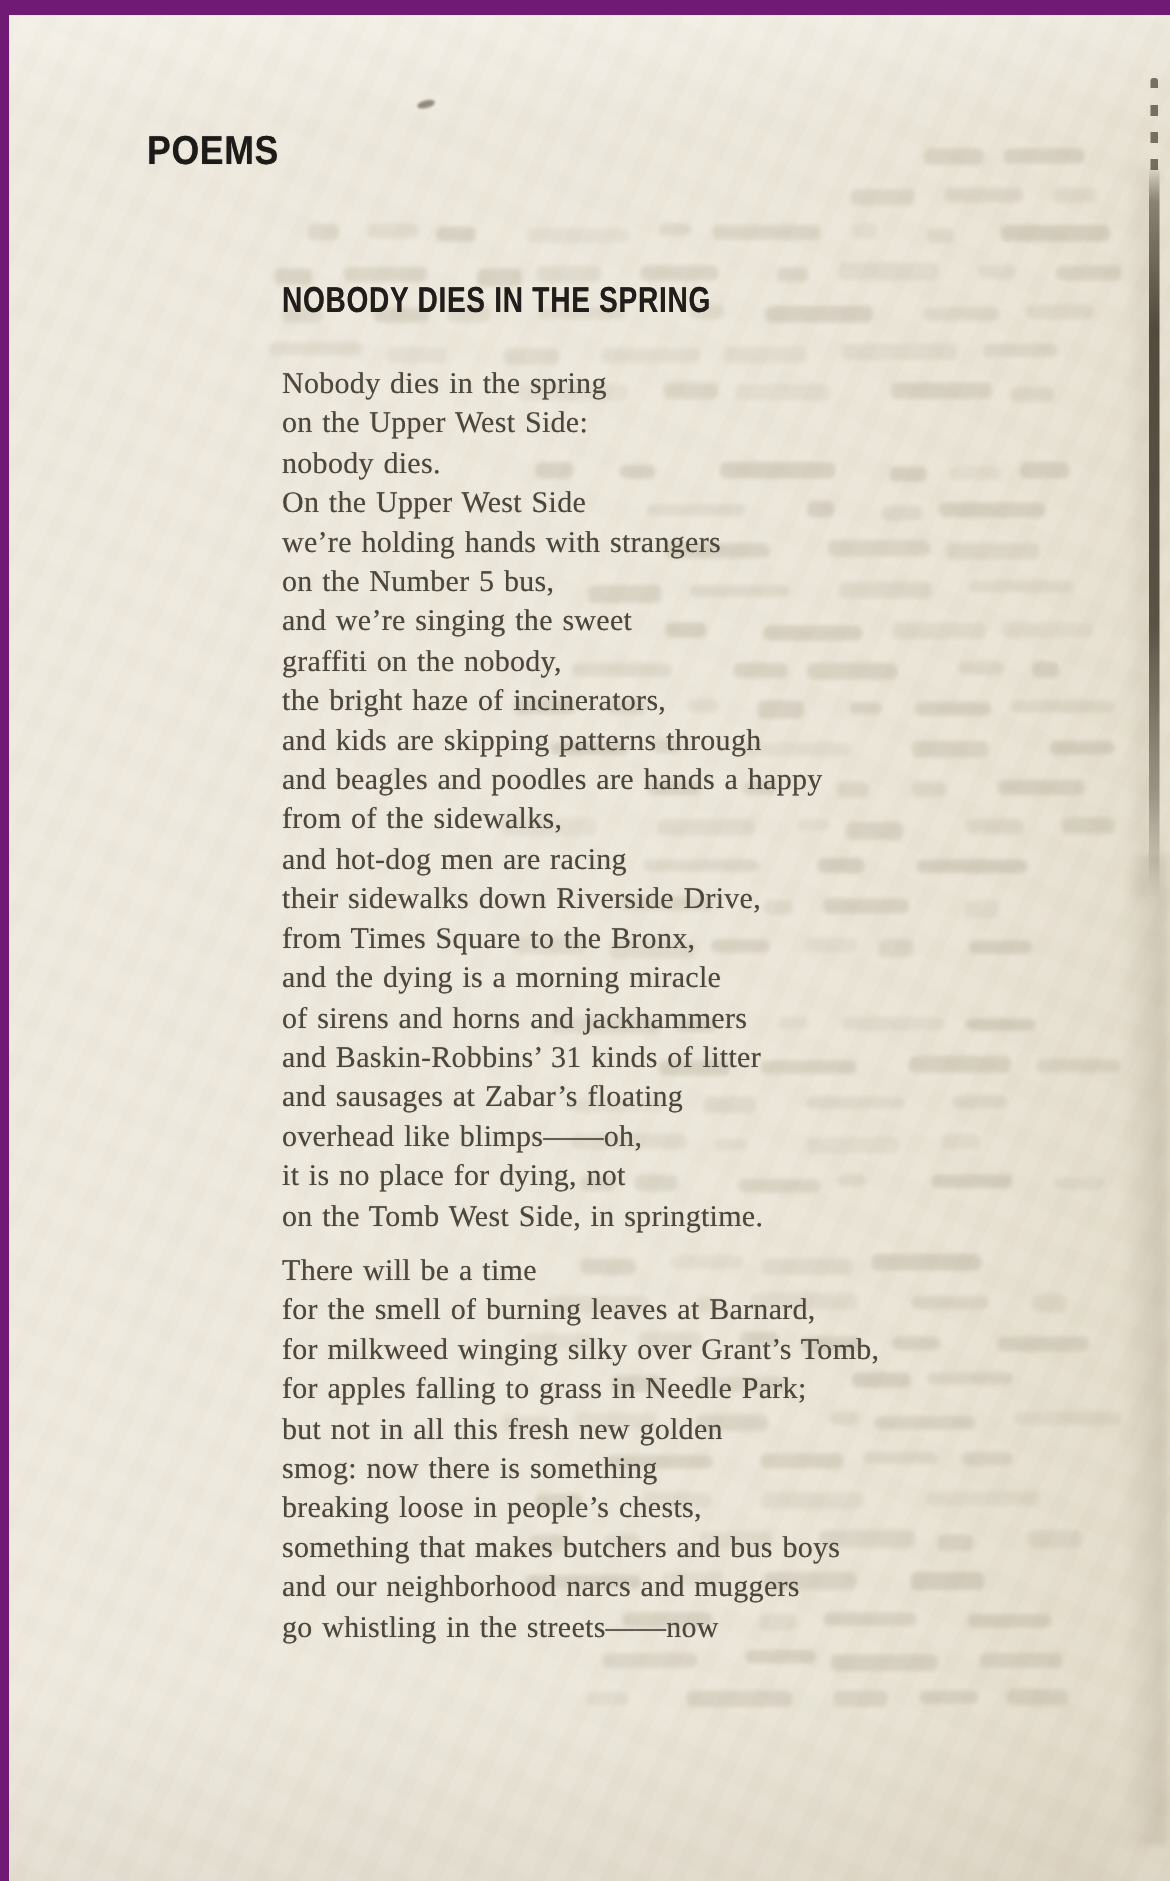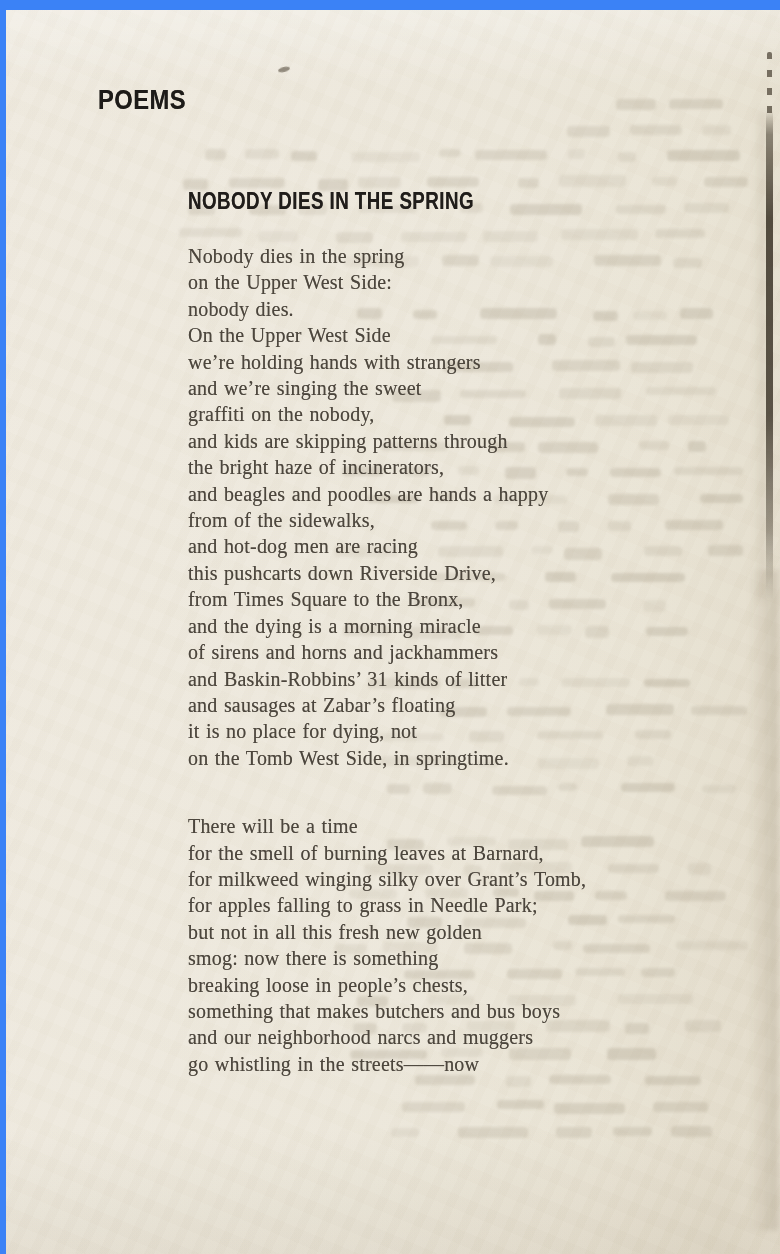--- a/index.html
+++ b/index.html
@@ -7,21 +7,21 @@
     padding: 0;
     width: 780px;
     height: 1254px;
     overflow: hidden;
     font-family: "Liberation Serif", serif;
   }
   .scan {
     position: relative;
     width: 780px;
     height: 1254px;
-    background: #3b82f6; 
+    background: #701a75; 
   }
   .page {
     position: absolute;
     left: 6px;
     top: 10px;
     width: 774px;
     height: 1244px;
     background:
       linear-gradient(180deg, rgba(255,255,255,0.30) 0%, rgba(255,255,255,0) 6%,
                       rgba(0,0,0,0) 90%, rgba(135,120,92,0.10) 100%),
@@ -127,21 +127,21 @@
     left: 182px;
     top: 233px;
     width: 560px;
     color: #4c463d;
     font-size: 20px;
     line-height: 26.4px;
     letter-spacing: 0.2px;
     word-spacing: 1.2px;
     text-shadow: 0 0 0.5px rgba(76,70,61,0.55);
   }
-  .stanza + .stanza { margin-top: 42px; }
+  .stanza + .stanza { margin-top: 10px; }
   .poem-line { white-space: pre; }
 </style>
 </head>
 <body>
 
 <div class="scan">
   <div class="page">
     <div class="paper-texture"></div>
     <div class="ghost-layer">
         <div class="ghost-blob" style="left: 609.99px; top: 88.7253px; width: 40.096px; height: 11.2355px; opacity: 0.21;"></div>
@@ -338,33 +338,35 @@
 
     <h2 class="poem-title">NOBODY DIES IN THE SPRING</h2>
 
     <div class="poem-body">
         <div class="stanza">
           <div class="poem-line">Nobody dies in the spring</div>
           <div class="poem-line">on the Upper West Side:</div>
           <div class="poem-line">nobody dies.</div>
           <div class="poem-line">On the Upper West Side</div>
           <div class="poem-line">we’re holding hands with strangers</div>
+          <div class="poem-line">on the Number 5 bus,</div>
           <div class="poem-line">and we’re singing the sweet</div>
           <div class="poem-line">graffiti on the nobody,</div>
+          <div class="poem-line">the bright haze of incinerators,</div>
           <div class="poem-line">and kids are skipping patterns through</div>
-          <div class="poem-line">the bright haze of incinerators,</div>
           <div class="poem-line">and beagles and poodles are hands a happy</div>
           <div class="poem-line">from of the sidewalks,</div>
           <div class="poem-line">and hot-dog men are racing</div>
-          <div class="poem-line">this pushcarts down Riverside Drive,</div>
+          <div class="poem-line">their sidewalks down Riverside Drive,</div>
           <div class="poem-line">from Times Square to the Bronx,</div>
           <div class="poem-line">and the dying is a morning miracle</div>
           <div class="poem-line">of sirens and horns and jackhammers</div>
           <div class="poem-line">and Baskin-Robbins’ 31 kinds of litter</div>
           <div class="poem-line">and sausages at Zabar’s floating</div>
+          <div class="poem-line">overhead like blimps——oh,</div>
           <div class="poem-line">it is no place for dying, not</div>
           <div class="poem-line">on the Tomb West Side, in springtime.</div>
         </div>
         <div class="stanza">
           <div class="poem-line">There will be a time</div>
           <div class="poem-line">for the smell of burning leaves at Barnard,</div>
           <div class="poem-line">for milkweed winging silky over Grant’s Tomb,</div>
           <div class="poem-line">for apples falling to grass in Needle Park;</div>
           <div class="poem-line">but not in all this fresh new golden</div>
           <div class="poem-line">smog: now there is something</div>

